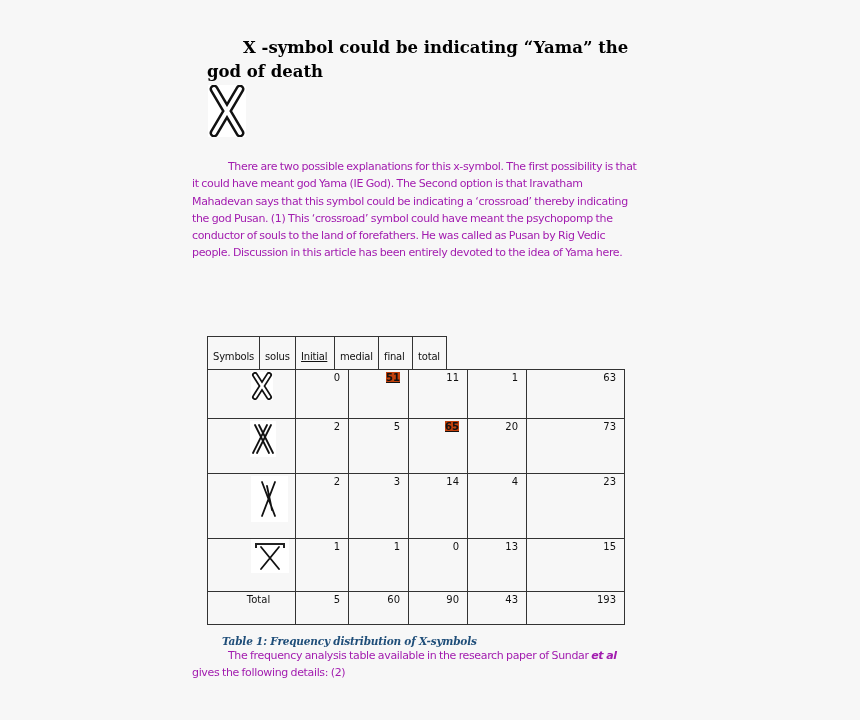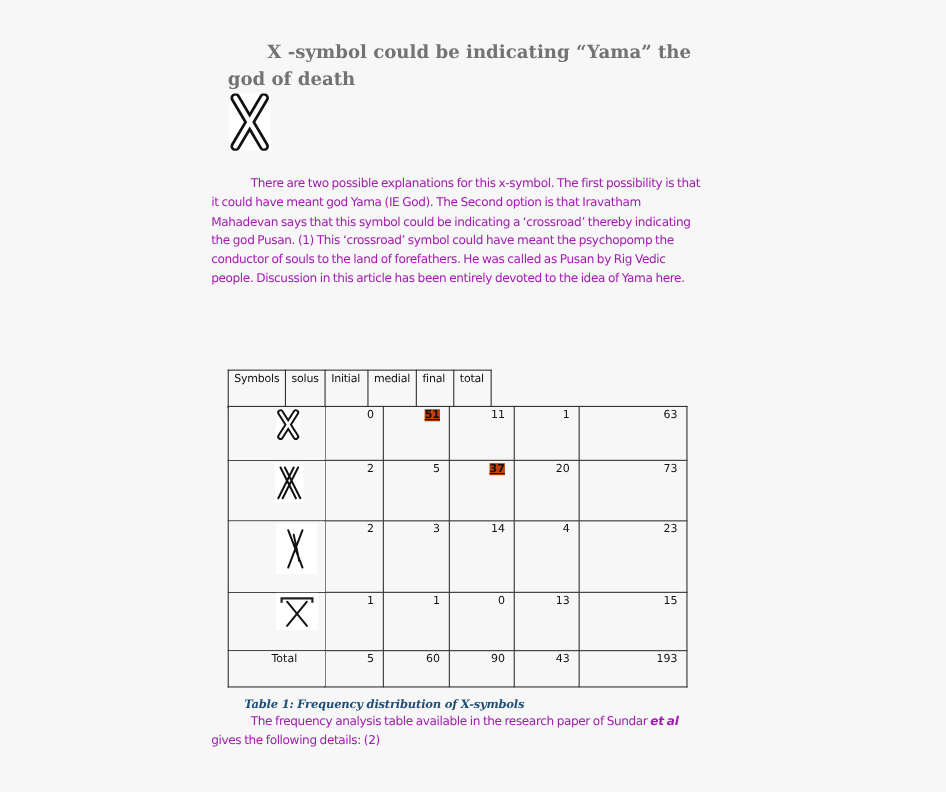--- a/index.html
+++ b/index.html
@@ -10,21 +10,21 @@
       overflow: hidden;
       font-family: "DejaVu Sans", sans-serif;
       color: #111;
     }
     .heading {
       position: absolute; left: 207px; top: 36px; width: 450px;
       font-family: "DejaVu Serif", serif;
       font-weight: bold;
       font-size: 16.5px;
       line-height: 24px;
-      color: #737373;
+      color: #000000;
       text-indent: 36px;
       margin: 0;
     }
     .big-symbol {
       position: absolute; left: 208px; top: 85px;
       width: 38px; height: 52px;
       background: #fff;
     }
     .para {
       position: absolute; left: 192px; width: 452px;
@@ -45,27 +45,27 @@
       position: absolute; left: 207px; top: 336px;
       border-collapse: collapse;
       font-family: "DejaVu Sans", sans-serif;
       font-size: 10px;
       letter-spacing: -0.2px;
     }
     .hdr-table td {
       border: 1px solid #333;
       height: 31px;
       vertical-align: top;
-      padding: 2px 5px 0 5px;
+      padding: 14px 5px 0 5px;
       text-align: left;
       background: #f7f7f7;
     }
     .hdr-table td.w0 { width: 41px; }
     .hdr-table td.w1 { width: 25px; }
-    .hdr-table td.w2 { width: 28px; }
+    .hdr-table td.w2 { width: 28px; text-decoration: underline; }
     .hdr-table td.w3 { width: 33px; }
     .hdr-table td.w4 { width: 23px; margin-top: 36px; }
     .hdr-table td.w5 { width: 23px; }
 
     
     .data-table {
       position: absolute; left: 207px; top: 369px;
       border-collapse: collapse;
       font-family: "DejaVu Sans", sans-serif;
       font-size: 10px;
@@ -156,21 +156,21 @@
   <tr class="r1">
     <td class="sym">
       <span class="sym-img" style="left:42px;top:2px;width:26px;height:36px;">
         <svg width="26" height="36" viewBox="0 0 26 36">
           <path d="M5 4 L19 32 M9 4 L23 32 M21 4 L7 32 M17 4 L3 32" stroke="#111" stroke-width="1.8" stroke-linecap="round" fill="none"></path>
         </svg>
       </span>
     </td>
     <td class="c1">2</td>
     <td class="c2">5</td>
-    <td class="c3"><span class="hl">37</span></td>
+    <td class="c3"><span class="hl">65</span></td>
     <td class="c4">20</td>
     <td class="c5">73</td>
   </tr>
   <tr class="r2">
     <td class="sym">
       <span class="sym-img" style="left:43px;top:2px;width:37px;height:46px;">
         <svg width="37" height="46" viewBox="0 0 37 46">
           <path d="M11 6 L24 40 M24 6 L11 40 M16 10 L21 34" stroke="#111" stroke-width="1.8" stroke-linecap="round" fill="none"></path>
         </svg>
       </span>

